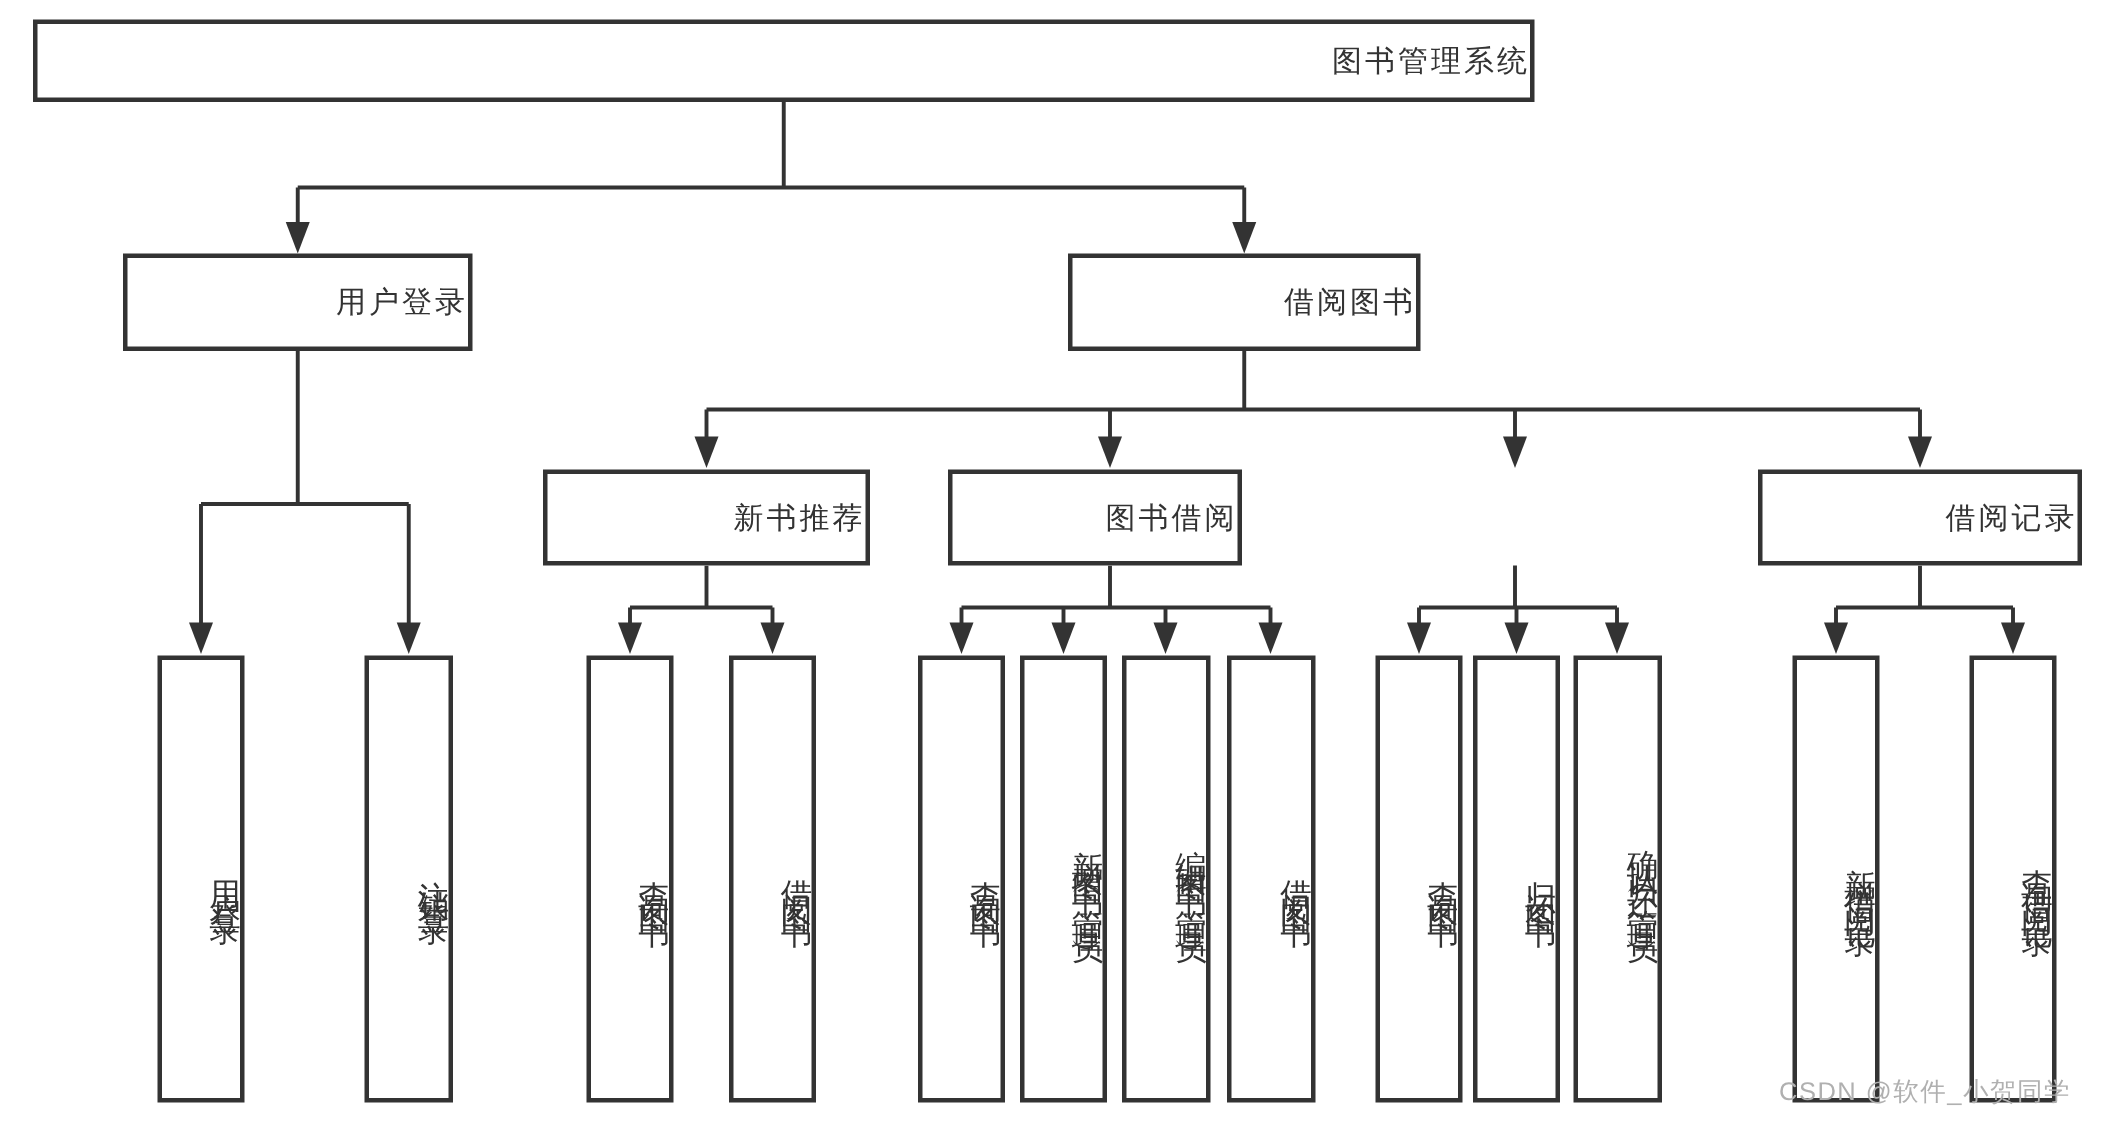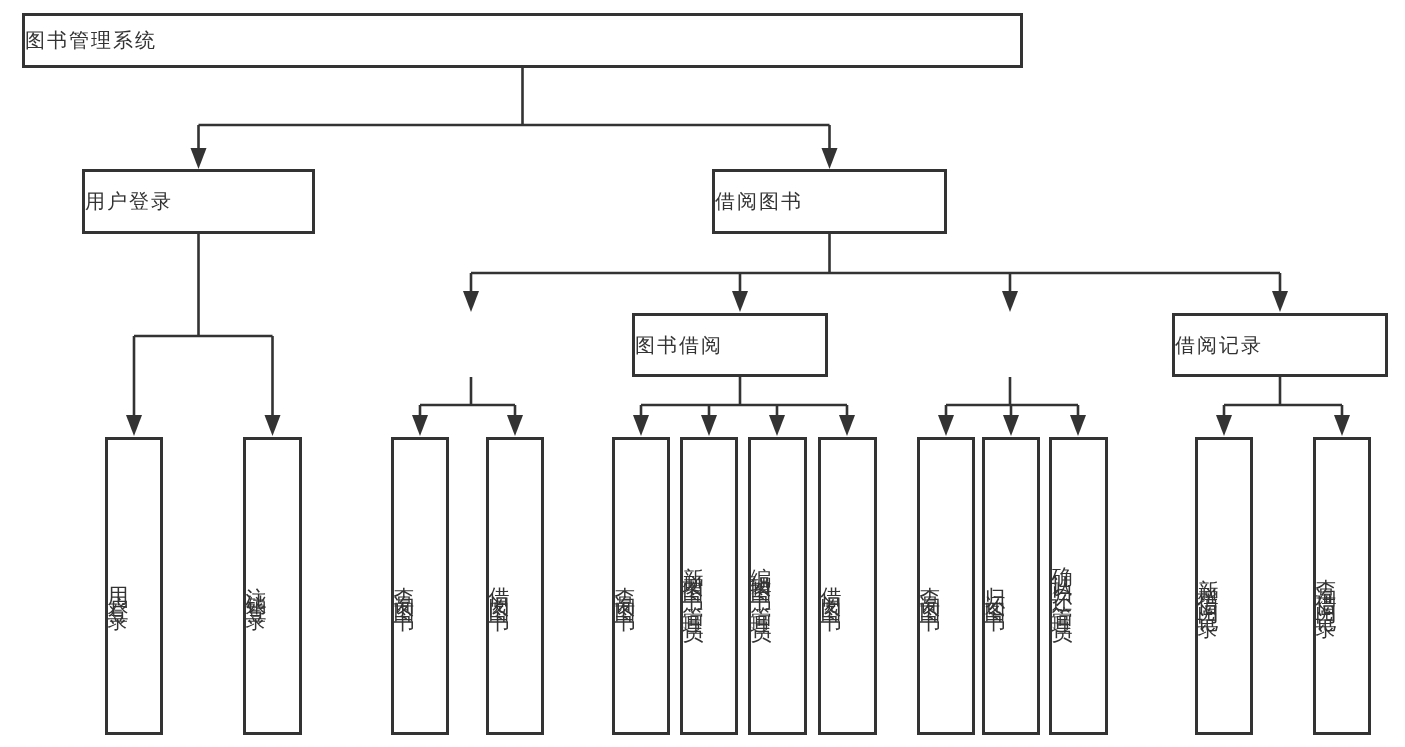--- a/index.html
+++ b/index.html
@@ -17,21 +17,21 @@
     overflow:hidden;
   }
   .connectors{position:absolute;left:0;top:0;width:1405px;height:747px;}
   .connectors path{stroke:var(--line);stroke-width:2.6;fill:none;}
   .connectors polygon{fill:var(--line);stroke:none;}
   .node{
     position:absolute;
     box-sizing:border-box;
     border:3px solid var(--line);
     background:#ffffff;
-    display:flex;align-items:center;justify-content:flex-start;
+    display:flex;align-items:center;justify-content:flex-end;
     font-size:20px;
     letter-spacing:2px;
     white-space:nowrap;
   }
   .leaf{
     font-size:21px;
   }
   .vtext{
     writing-mode:vertical-rl;
     text-orientation:mixed;
@@ -93,20 +93,23 @@
     <span>图书管理系统</span>
   </div>
 
   <div class="node" style="left:82px;top:169px;width:233px;height:65px;">
     <span>用户登录</span>
   </div>
   <div class="node" style="left:712px;top:169px;width:235px;height:65px;">
     <span>借阅图书</span>
   </div>
 
+  <div class="node" style="left:362px;top:313px;width:218px;height:64px;">
+    <span>新书推荐</span>
+  </div>
   <div class="node" style="left:632px;top:313px;width:196px;height:64px;">
     <span>图书借阅</span>
   </div>
   <div class="node" style="left:1172px;top:313px;width:216px;height:64px;">
     <span>借阅记录</span>
   </div>
 
   <div class="node leaf" style="left:105px;top:437px;width:58px;height:298px;">
     <span class="vtext">用户登录</span>
   </div>
@@ -144,14 +147,15 @@
     <span class="vtext">确认归还（管理员）</span>
   </div>
 
   <div class="node leaf" style="left:1195px;top:437px;width:58px;height:298px;">
     <span class="vtext">新增借阅记录</span>
   </div>
   <div class="node leaf" style="left:1313px;top:437px;width:58px;height:298px;">
     <span class="vtext">查询借阅记录</span>
   </div>
 
+  <div class="watermark">CSDN @软件_小贺同学</div>
 
 </div>
 
 </body></html>

